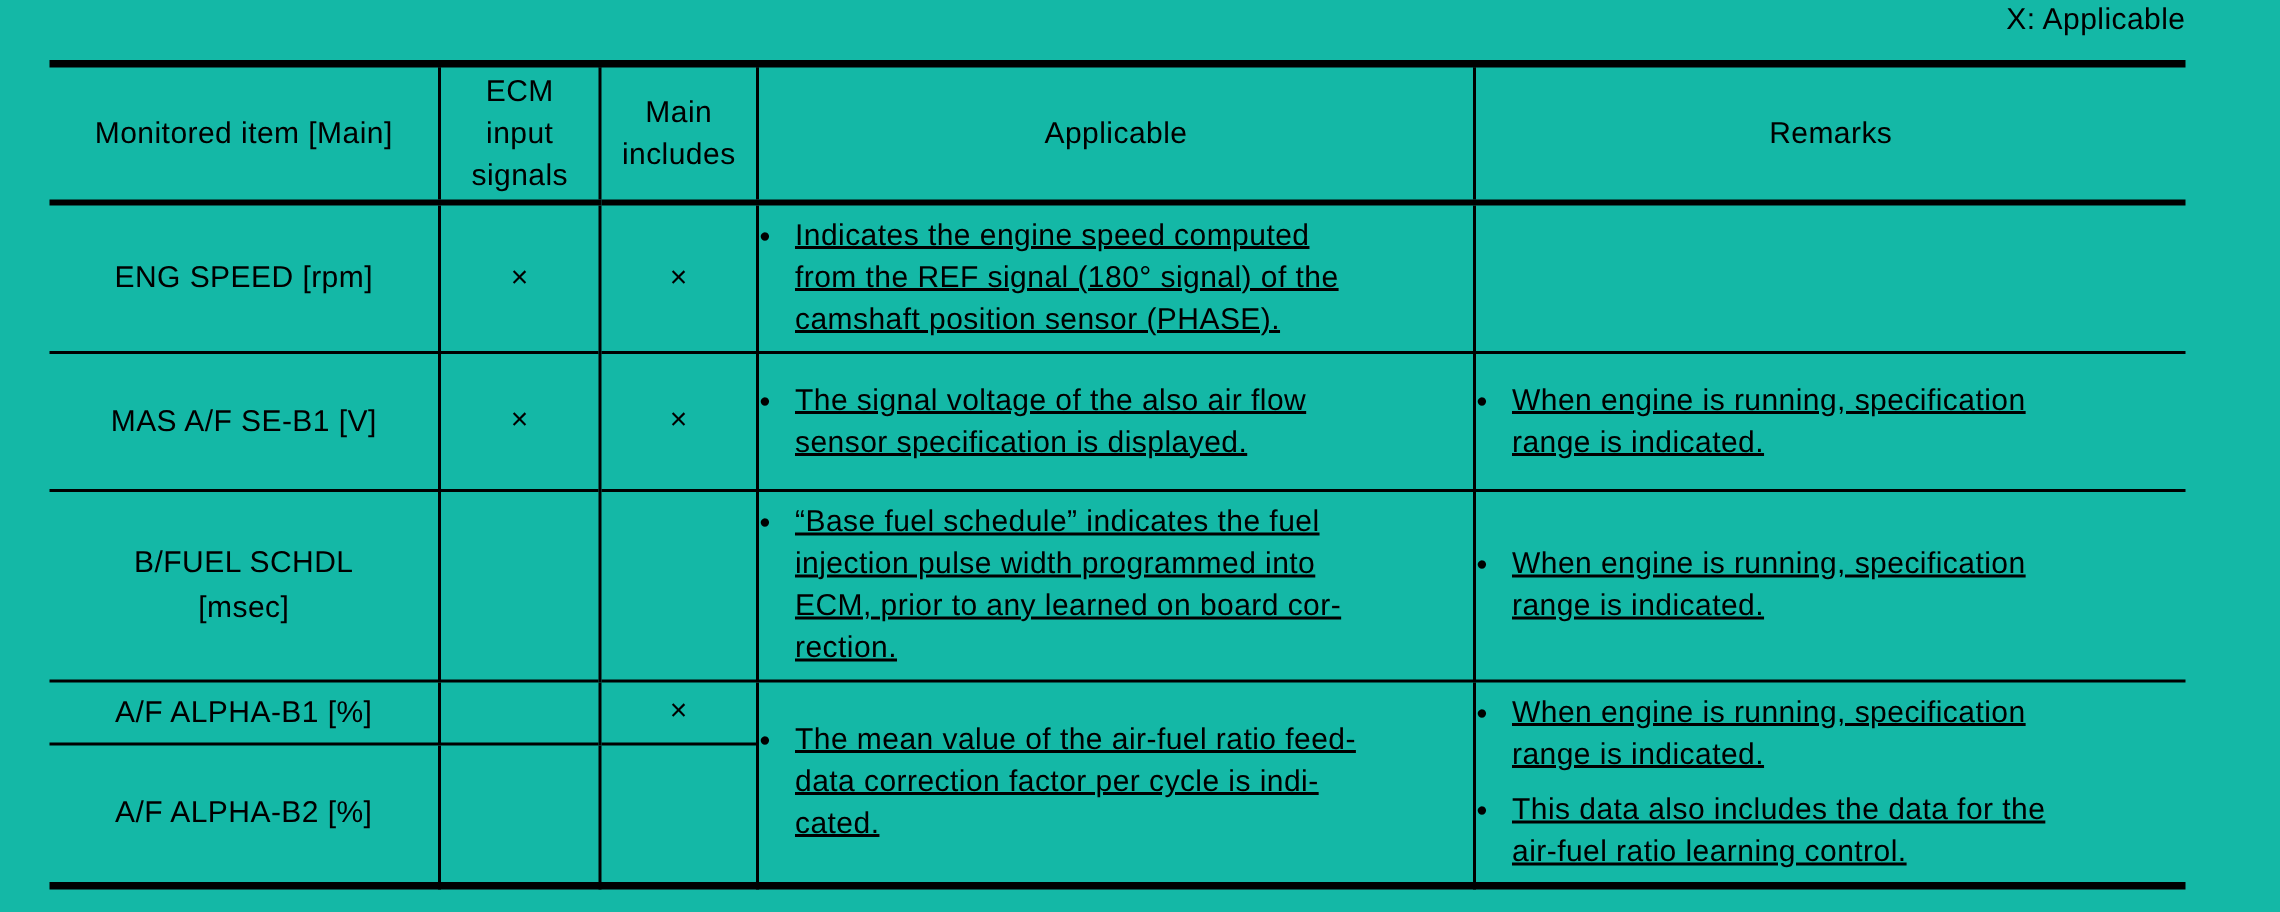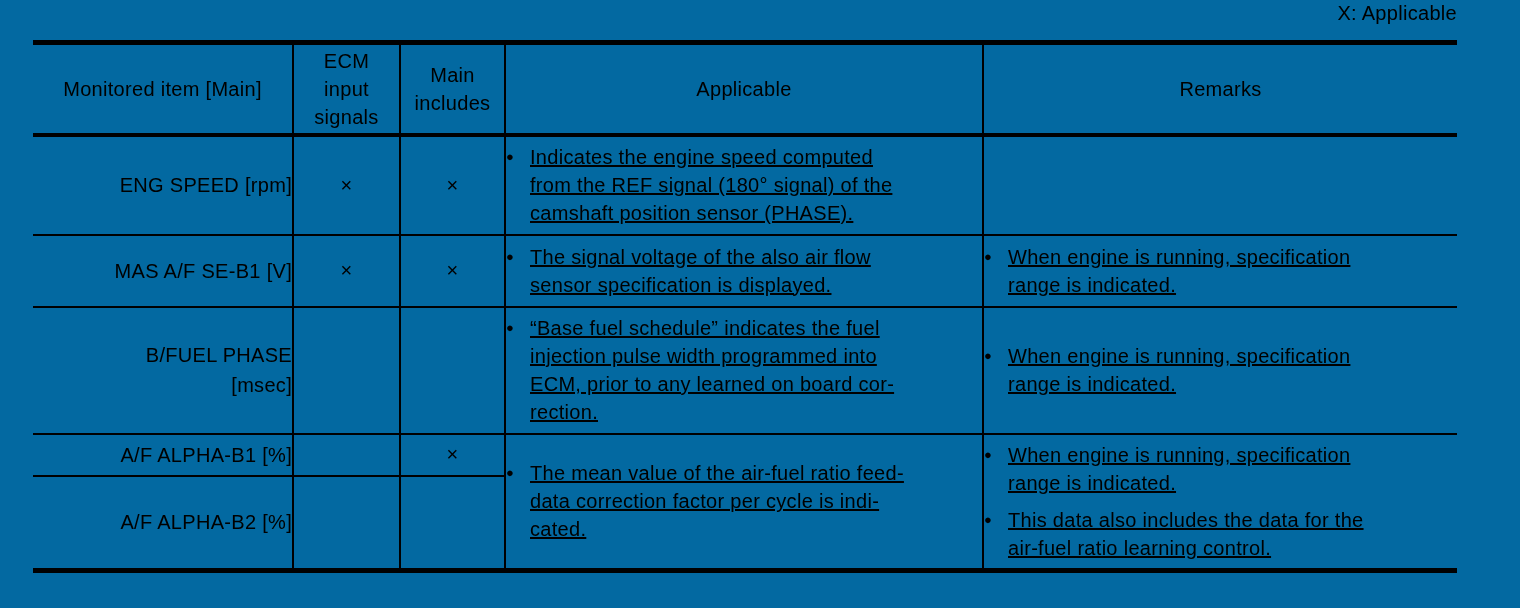--- a/index.html
+++ b/index.html
@@ -4,21 +4,21 @@
 <style>
   html, body {
     margin: 0;
     padding: 0;
     background: #ffffff;
   }
   .page {
     position: relative;
     width: 1520px;
     height: 608px;
-    background: #0369a1;
+    background: #14b8a6;
     font-family: "Liberation Sans", sans-serif;
     color: #000000;
     font-size: 20px;
     overflow: hidden;
   }
   .legend {
     position: absolute;
     top: 2px;
     right: 63px;
     font-size: 20px;
@@ -55,21 +55,21 @@
   table.monitor tbody td {
     border-top: 2px solid #000;
   }
   th.hdr {
     text-align: center;
     vertical-align: middle;
     white-space: pre-line;
     line-height: 28px;
   }
   td.item {
-    text-align: right;
+    text-align: center;
     vertical-align: middle;
     padding-left: 22px;
     padding-right: 6px;
     white-space: pre-line;
     line-height: 30px;
   }
   td.sig {
     text-align: center;
     vertical-align: middle;
     font-size: 21px;
@@ -134,42 +134,42 @@
           <div class="bullet">
             <span class="dot">●</span>
             <div class="txt">Indicates the engine speed computed
 from the REF signal (180° signal) of the
 camshaft position sensor (PHASE).</div>
           </div>
         </td>
         <td class="rem"></td>
       </tr>
 
-      <tr style="height:72px">
+      <tr style="height:92px">
         <td class="item">MAS A/F SE-B1 [V]</td>
         <td class="sig">×</td>
         <td class="sig">×</td>
         <td class="desc">
           <div class="bullet">
             <span class="dot">●</span>
             <div class="txt">The signal voltage of the also air flow
 sensor specification is displayed.</div>
           </div>
         </td>
         <td class="rem">
           <div class="bullet">
             <span class="dot">●</span>
             <div class="txt">When engine is running, specification
 range is indicated.</div>
           </div>
         </td>
       </tr>
 
       <tr style="height:127px">
-        <td class="item">B/FUEL PHASE
+        <td class="item">B/FUEL SCHDL
 [msec]</td>
         <td class="sig"></td>
         <td class="sig"></td>
         <td class="desc">
           <div class="bullet">
             <span class="dot">●</span>
             <div class="txt">“Base fuel schedule” indicates the fuel
 injection pulse width programmed into
 ECM, prior to any learned on board cor-
 rection.</div>

